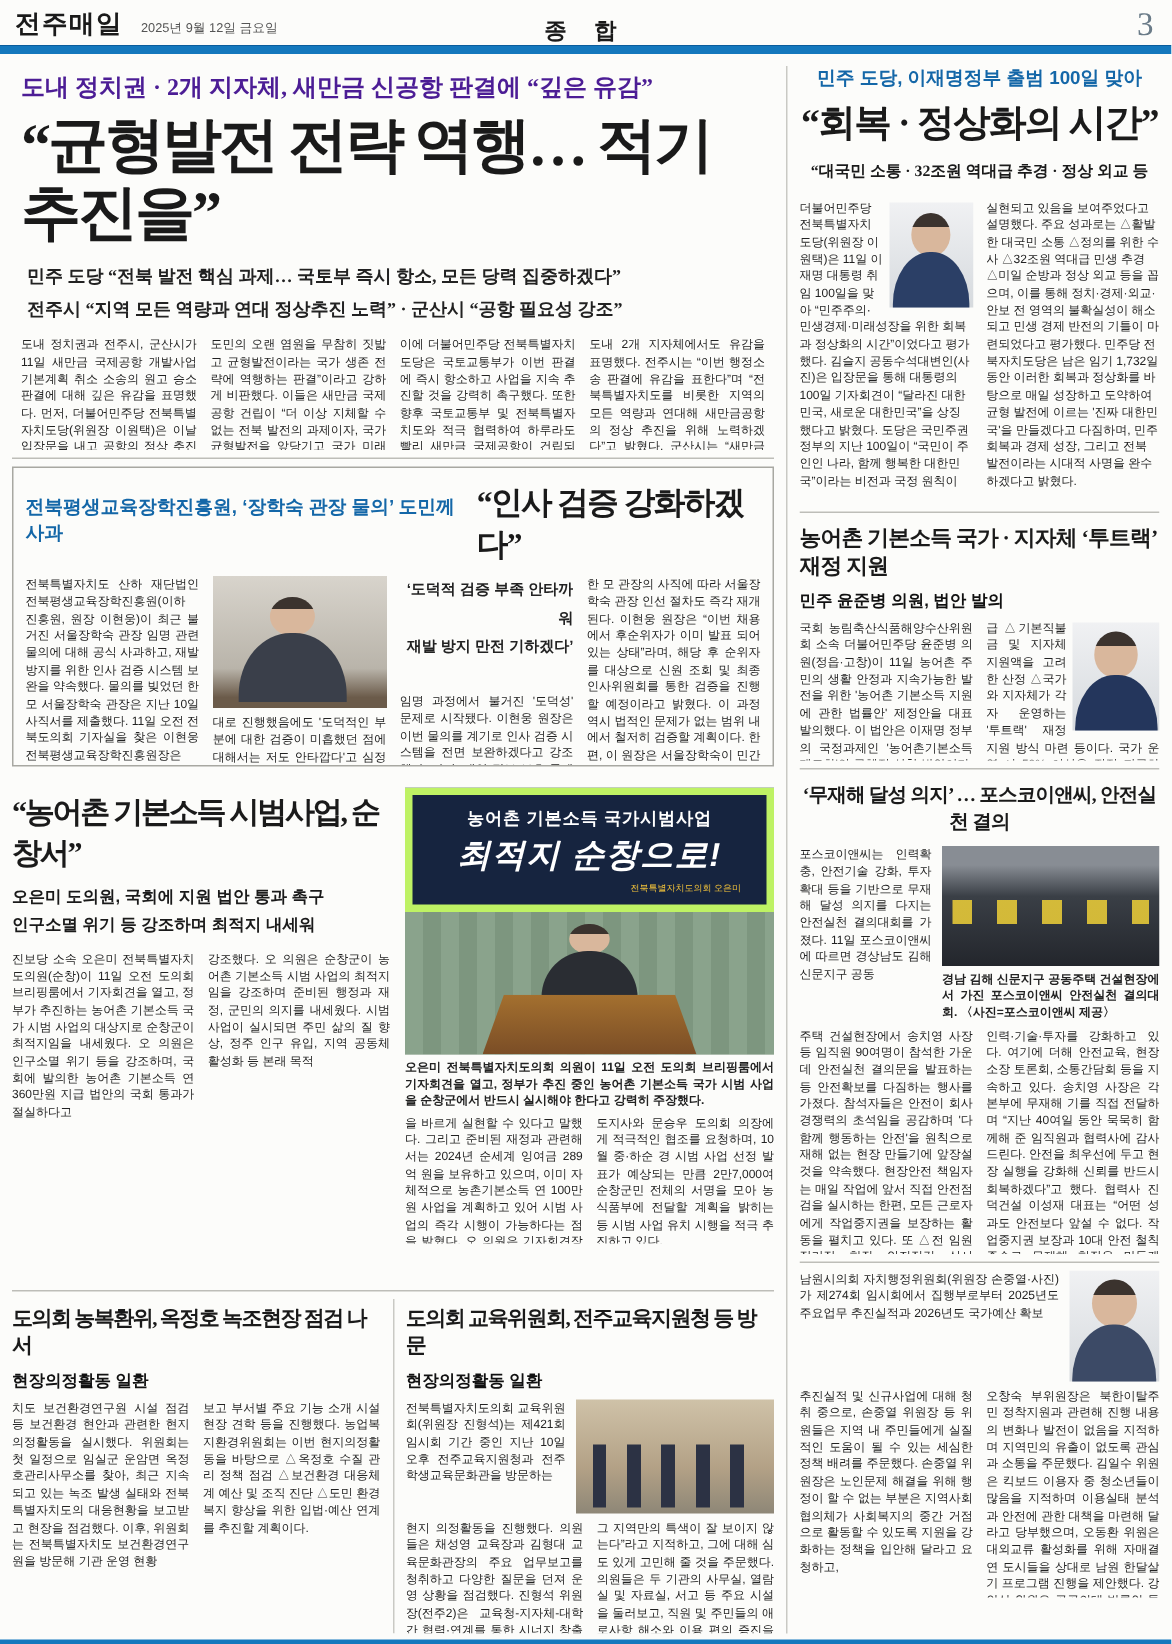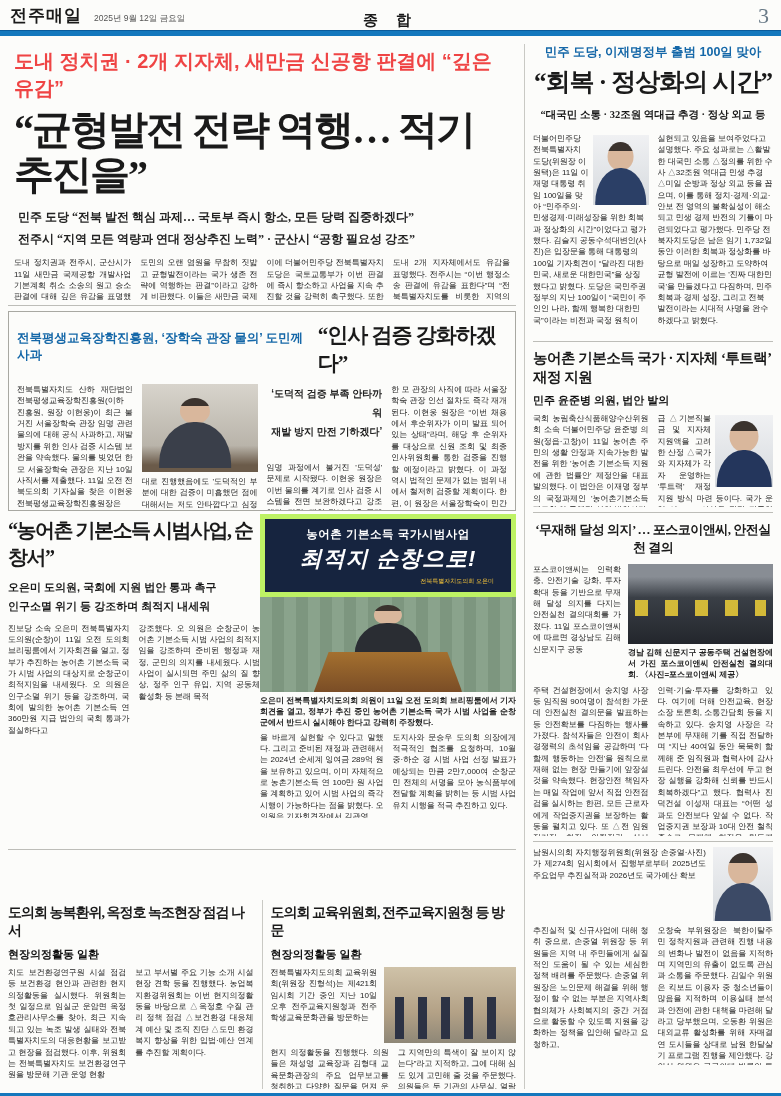--- a/index.html
+++ b/index.html
@@ -55,21 +55,21 @@
   .banner .b2 { color:#ffffff; font-weight:900; font-size:22px; font-style:italic; letter-spacing:1px; margin-top:2px; }
   .banner .b3 { color:#f3c33a; font-size:6px; text-align:right; margin-top:3px; }
   .stage { flex:1; position:relative; background:repeating-linear-gradient(90deg,#8aa38c 0 12px,#7d967f 12px 24px); }
   .stage .head { top:8%; width:11%; height:22%; }
   .stage .torso { top:27%; width:26%; height:36%; background:#2a2d33; }
   .podium { position:absolute; bottom:0; left:50%; transform:translateX(-50%); width:58%; height:42%;
             background:linear-gradient(#a4702f,#7a4d26); clip-path:polygon(10% 0,90% 0,100% 100%,0 100%); }
 
   
   .art-airport { height:256px; overflow:hidden; padding:2px 6px 0; }
-  .a-kicker { font-family:Liberation Sans, sans-serif; font-size:20px; font-weight:600; color:#ef4444; margin:2px 0 6px; }
+  .a-kicker { font-family:Liberation Serif, serif; font-size:16px; font-weight:600; color:#4c1d95; margin:2px 0 6px; }
   .a-head { font-family:"Liberation Serif", serif; font-size:40px; font-weight:900; letter-spacing:-2px; line-height:1.12; }
   .a-subs { margin:8px 0 6px 4px; }
   .a-subs div { font-family:"Liberation Serif", serif; font-size:12px; font-weight:700; line-height:1.9; color:#222; }
   .art-airport .cols { height:102px; }
 
   
   .box { border:1px solid #a8a8a2; padding:7px 8px; height:200px; overflow:hidden; }
   .box-head { display:flex; align-items:baseline; justify-content:center; gap:14px; margin:2px 0 7px; }
   .box-head .hl { font-family:"Liberation Serif", serif; font-size:21px; font-weight:800; letter-spacing:-1px; }
   .pullquote { text-align:right; font-weight:800; font-size:10px; line-height:1.9; margin-bottom:21px; }
@@ -88,31 +88,31 @@
   .art-yoon .cols { height:112px; }
 
   .art-posco { height:318px; overflow:hidden; }
   .p-head { font-family:"Liberation Serif", serif; font-size:13px; font-weight:800; letter-spacing:-0.5px; margin:3px 0 7px; text-align:center; }
   .p-row { display:flex; gap:7px; margin-bottom:4px; }
   .p-row .bt { width:88px; }
   .p-fig-wrap { flex:1; }
   .art-posco .cols { height:158px; }
 
   
-  .sunchang-row { display:flex; height:330px; overflow:hidden; margin-top:3px; }
+  .sunchang-row { display:flex; gap:10px; height:330px; overflow:hidden; margin-top:14px; }
   .sc-left { width:252px; }
   .sc-head { font-family:"Liberation Serif", serif; font-size:20px; font-weight:800; letter-spacing:-1.5px; margin:3px 0 7px; }
   .sc-subs div { font-weight:800; font-size:11px; line-height:1.75; }
   .sc-left .cols { height:232px; margin-top:6px; }
   .sc-center { flex:1; display:flex; flex-direction:column; }
   .sc-center .fig-banner { height:178px; }
   .sc-center .cols { height:86px; margin-top:3px; }
 
   
-  .bottom-row { display:flex; gap:8px; flex:1; overflow:hidden;margin-top:45px; }
+  .bottom-row { display:flex; gap:8px; flex:1; overflow:hidden; }
   .b-art { flex:1; overflow:hidden; }
   .b-head { font-family:"Liberation Serif", serif; font-size:14px; font-weight:800; letter-spacing:-1px; margin:4px 0 7px; }
   .b-art .boldsub, .art-namwon .boldsub { display:block; margin-bottom:5px; }
   .b-rowA { display:flex; gap:7px; margin-bottom:4px; }
   .b-rowA .bt { flex:1; }
   .b-art .cols { height:118px; }
 
   .art-namwon { flex:1; overflow:hidden; }
   .n-rowA { display:flex; gap:7px; margin-bottom:4px; }
   .n-rowA .bt { flex:1; }

